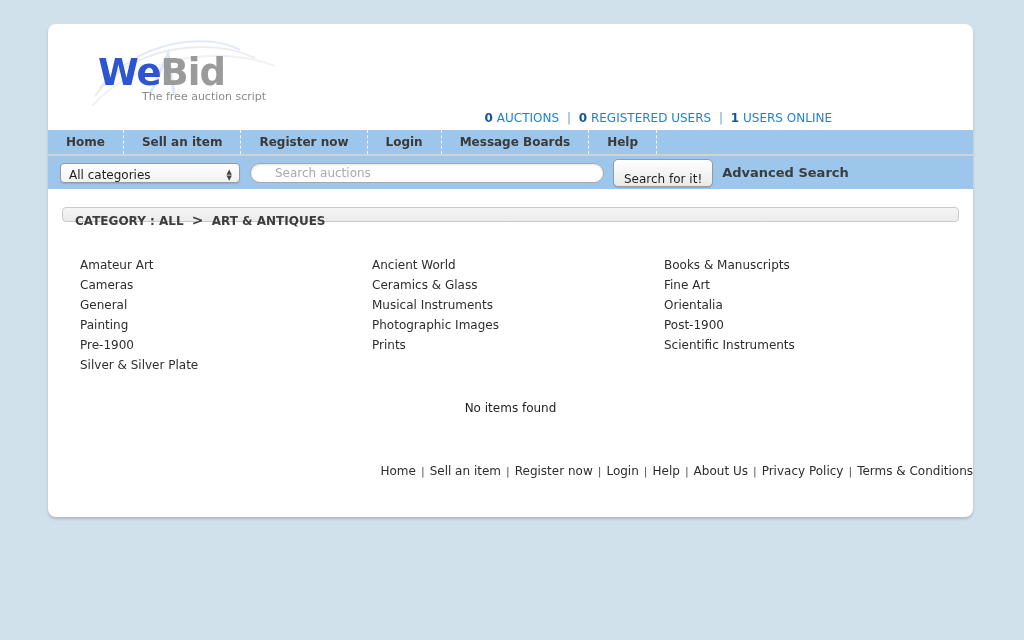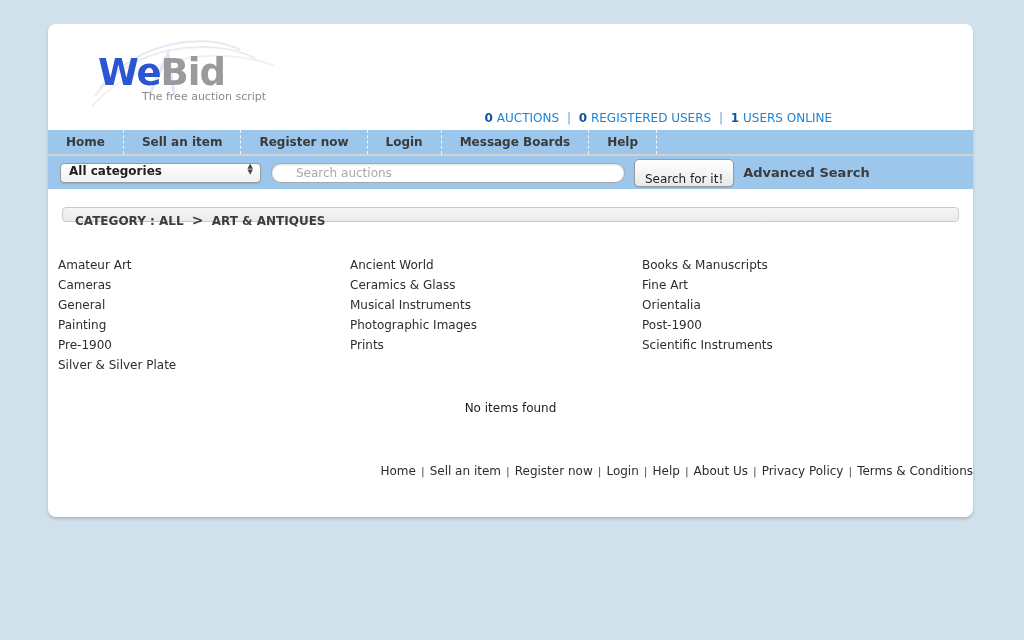--- a/index.html
+++ b/index.html
@@ -52,28 +52,28 @@
   }
   
   .searchbar {
     background: #9cc6ec;
     height: 33px;
     display: flex;
     align-items: center;
     padding-left: 12px;
   }
   .cat-select {
-    width: 201px; height: 20px;
+    width: 180px; height: 20px;
     background: linear-gradient(#ffffff, #f1f1f1);
     border: 1px solid #9a9a9a;
     border-radius: 4px;
     box-shadow: 0 1px 1px rgba(0,0,0,0.12);
-    display: flex; align-items: flex-start; justify-content: space-between;
+    display: flex; align-items: flex-end; justify-content: space-between;
     padding: 0 7px 0 8px;
-    font-size: 12px; font-weight: bold; color: #1e1e1e;
+    font-size: 12px; font-weight: normal; color: #1e1e1e;
     cursor: pointer;
   }
   .select-arrows { display: flex; flex-direction: column; line-height: 4px; color: #444; }
   .select-arrows span { font-size: 7px; height: 6px; }
   .search-input {
     width: 354px; height: 20px;
     margin-left: 10px;
     border: 1px solid #a8a8a8;
     border-radius: 11px;
     padding: 0 24px;
@@ -114,21 +114,21 @@
     border-radius: 4px;
     padding-left: 12px;
     font-size: 12px;
     font-weight: bold;
     color: #3d3d3d;
     white-space: nowrap;
   }
   .breadcrumb .crumb-link { cursor: pointer; }
   .breadcrumb .crumb-sep { font-size: 14px; margin: 0 4px; }
   
-  .categories { display: flex; margin-top: 33px; padding-left: 10px; }
+  .categories { display: flex; margin-top: 33px; padding-left: 32px; }
   .cat-col { width: 292px; }
   .cat-link {
     display: block;
     font-size: 12px;
     line-height: 20px;
     color: #2d2d2d;
     cursor: pointer;
     white-space: nowrap;
   }
   

